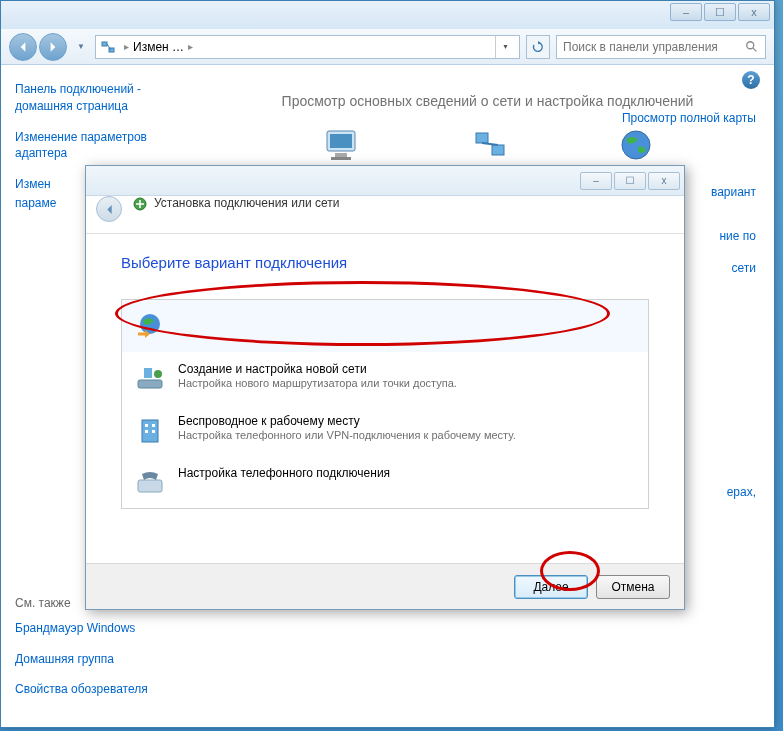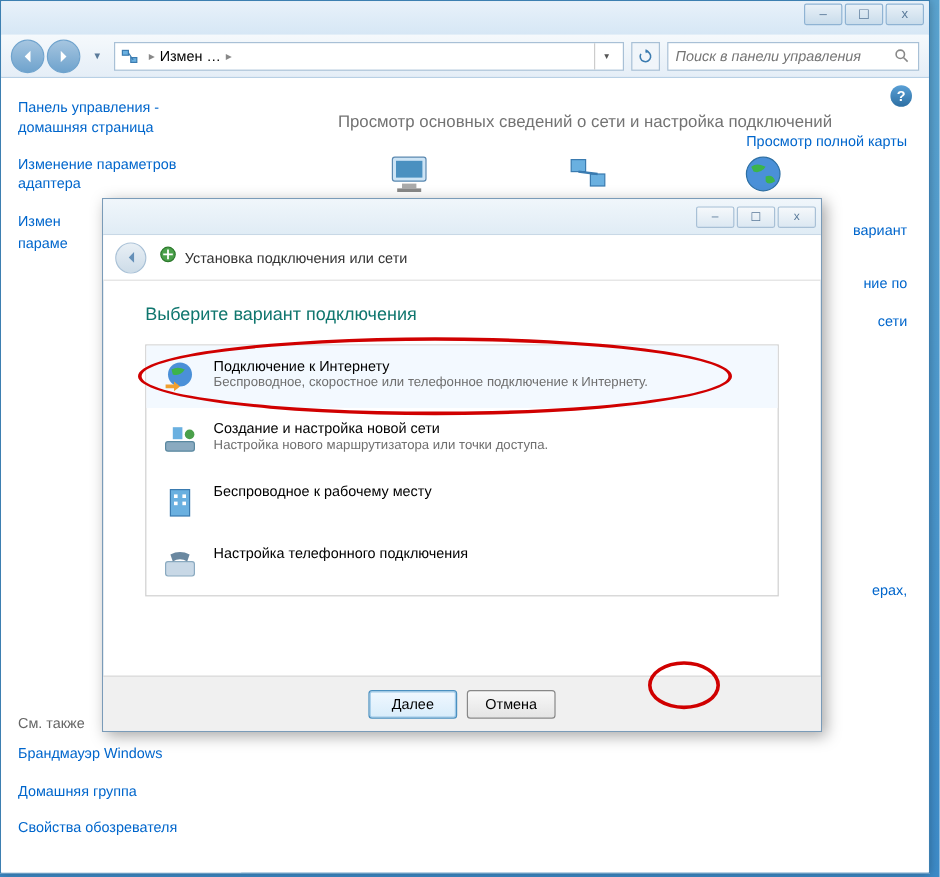--- a/index.html
+++ b/index.html
@@ -20,21 +20,21 @@
     .nav-btn { width: 28px; height: 28px; border-radius: 50%; background: linear-gradient(#a5c5e0, #6fa3cd); border: 1px solid #6fa3cd; display: flex; align-items: center; justify-content: center; color: #fff; cursor: pointer; }
     .nav-btn svg { width: 12px; height: 12px; fill: #fff; }
     .nav-dropdown { width: 16px; height: 20px; display: flex; align-items: center; justify-content: center; cursor: pointer; color: #5a7a9a; font-size: 8px; }
     .address-bar { flex: 1; height: 24px; background: #fff; border: 1px solid #a8c0d6; display: flex; align-items: center; padding: 0 4px; font-size: 12px; }
     .address-icon { width: 16px; height: 16px; margin-right: 4px; display: inline-flex; align-items: center; justify-content: center; }
     .address-sep { color: #888; margin: 0 4px; font-size: 10px; }
     .address-dropdown-end { width: 20px; height: 22px; border-left: 1px solid #ccc; display: flex; align-items: center; justify-content: center; font-size: 8px; color: #555; cursor: pointer; }
     .refresh-btn { width: 24px; height: 24px; border: 1px solid #a8c0d6; background: #f0f5fa; display: flex; align-items: center; justify-content: center; cursor: pointer; }
     .refresh-btn svg { width: 14px; height: 14px; }
     .search-box { width: 210px; height: 24px; background: #fff; border: 1px solid #a8c0d6; display: flex; align-items: center; padding: 0 6px; }
-    .search-box input { border: none; outline: none; font-size: 12px; flex: 1; color: #888; font-style: italic; }
+    .search-box input { border: none; outline: none; font-size: 12px; flex: 1; color: #888; }
     .search-icon { width: 14px; height: 14px; }
 
     
     .content-area { display: flex; height: calc(100% - 64px); background: #fff; }
     .sidebar { width: 200px; padding: 16px 14px; background: #fff; }
     .sidebar-link { color: #0066cc; font-size: 12px; line-height: 1.4; margin-bottom: 14px; cursor: pointer; display: block; }
     .sidebar-sep { height: 370px; }
     .sidebar-section-title { color: #656565; font-size: 12px; margin-bottom: 10px; }
 
     .main-content { flex: 1; padding: 10px 18px; position: relative; }
@@ -46,37 +46,37 @@
     .network-node-icon { width: 40px; height: 36px; margin-bottom: 4px; }
 
     .truncated-link { position: absolute; right: 18px; color: #0066cc; font-size: 12px; cursor: pointer; text-align: right; }
 
     
     .dialog { position: absolute; top: 165px; left: 85px; width: 600px; height: 445px; background: #fff; border: 1px solid #7a9bb8; box-shadow: 3px 3px 12px rgba(0,0,0,0.35); z-index: 10; }
     .dialog-titlebar { height: 30px; background: linear-gradient(#f0f6fb, #e0ecf5); display: flex; justify-content: flex-end; align-items: center; padding: 0 4px; border-bottom: 1px solid #c8d8e6; }
     .dialog-titlebar-buttons { display: flex; gap: 2px; }
     .dialog-titlebar-btn { width: 32px; height: 18px; background: linear-gradient(#f5f8fb, #dce8f2); border: 1px solid #a8c0d6; border-radius: 2px; display: flex; align-items: center; justify-content: center; font-size: 10px; color: #5a7a9a; cursor: pointer; }
     
-    .dialog-header { height: 38px; display: flex; align-items: center; padding: 0 10px; background: #fff; border-bottom: 1px solid #e0e0e0; }
+    .dialog-header { height: 38px; display: flex; padding: 0 10px; background: #fff; border-bottom: 1px solid #e0e0e0; }
     .dialog-back-btn { width: 26px; height: 26px; border-radius: 50%; background: linear-gradient(#e8eff5, #cddce8); border: 1px solid #a8c0d6; display: flex; align-items: center; justify-content: center; margin-right: 10px; cursor: pointer; }
     .dialog-back-btn svg { width: 11px; height: 11px; fill: #6590b8; }
     .dialog-header-icon { margin-right: 6px; }
     .dialog-header-title { font-size: 12px; color: #333; }
 
     .dialog-body { padding: 20px 35px; }
-    .dialog-heading { font-size: 15px; color: #0f766e; margin-bottom: 16px; }
+    .dialog-heading { font-size: 15px; color: #1d4ed8; margin-bottom: 28px; }
     .option-list { border: 1px solid #d0d0d0; background: #fff; }
     .option-item { display: flex; padding: 10px 12px; gap: 12px; cursor: pointer; position: relative; }
     .option-item.selected { background: #f3f9ff; }
     .option-icon { width: 32px; height: 32px; flex-shrink: 0; }
     .option-text { display: flex; flex-direction: column; }
     .option-title { font-size: 12px; color: #000; }
     .option-desc { font-size: 11px; color: #6f6f6f; margin-top: 1px; }
 
-    .dialog-footer { position: absolute; bottom: 0; left: 0; right: 0; height: 46px; background: #f0f0f0; border-top: 1px solid #dadada; display: flex; align-items: center; justify-content: center; padding: 0 14px; gap: 8px; }
+    .dialog-footer { position: absolute; bottom: 0; left: 0; right: 0; height: 46px; background: #f0f0f0; border-top: 1px solid #dadada; display: flex; align-items: center; justify-content: flex-end; padding: 0 14px; gap: 8px; }
     .dialog-btn { min-width: 74px; height: 24px; border: 1px solid #888; background: linear-gradient(#f8f8f8, #e4e4e4); font-size: 12px; cursor: pointer; border-radius: 3px; }
     .dialog-btn.primary { border: 1px solid #4a90c0; box-shadow: inset 0 0 0 1px #9cc8e8; background: linear-gradient(#f0f8ff, #d8ecfa); }
 
     
     .red-circle { position: absolute; border: 3px solid #d00000; border-radius: 50%; pointer-events: none; z-index: 20; }
     .red-circle-1 { top: 281px; left: 115px; width: 495px; height: 65px; }
     .red-circle-2 { top: 551px; left: 540px; width: 60px; height: 40px; }
 
     
     .desktop-icon svg, .globe-icon svg, .network-blob svg { width: 100%; height: 100%; }
@@ -131,21 +131,21 @@
       <input type="text" placeholder="Поиск в панели управления" style="">
       <svg class="search-icon" viewBox="0 0 16 16">
           <circle cx="6" cy="6" r="4" fill="none" stroke="#888" stroke-width="1.5"></circle>
           <line x1="9" y1="9" x2="13" y2="13" stroke="#888" stroke-width="1.5"></line>
         </svg>
     </div>
   </div>
 
   <div class="content-area">
     <div class="sidebar">
-      <span class="sidebar-link">Панель управления - домашняя страница</span>
+      <span class="sidebar-link">Панель подключений - домашняя страница</span>
       <span class="sidebar-link">Изменение параметров адаптера</span>
       <span class="sidebar-link">Измен</span>
       <span class="sidebar-link" style="margin-top:-12px">параме</span>
       <div class="sidebar-sep"></div>
       <div class="sidebar-section-title">См. также</div>
       <span class="sidebar-link">Брандмауэр Windows</span>
       <span class="sidebar-link">Домашняя группа</span>
       <span class="sidebar-link">Свойства обозревателя</span>
     </div>
 
@@ -225,24 +225,20 @@
 
       <div class="option-item selected">
         <div class="option-icon">
           <svg viewBox="0 0 32 32">
               <circle cx="16" cy="14" r="10" fill="#4a90d8"></circle>
               <path d="M9 10 Q14 7 20 10 Q16 16 10 14 Z" fill="#3cb44b"></path>
               <path d="M4 24 L14 24" stroke="#f0a030" stroke-width="3"></path>
               <path d="M11 20 L16 24 L11 28 Z" fill="#f0a030"></path>
             </svg>
         </div>
-        <div class="option-text">
-          <span class="option-title">Подключение к Интернету</span>
-          <span class="option-desc">Беспроводное, скоростное или телефонное подключение к Интернету.</span>
-        </div>
       </div>
 
       <div class="option-item">
         <div class="option-icon">
           <svg viewBox="0 0 32 32">
               <rect x="4" y="18" width="24" height="8" rx="2" fill="#8aaac0" stroke="#5a88a0"></rect>
               <rect x="10" y="6" width="8" height="10" fill="#6ab0e0"></rect>
               <circle cx="24" cy="12" r="4" fill="#4aa04a"></circle>
             </svg>
         </div>
@@ -257,20 +253,21 @@
           <svg viewBox="0 0 32 32">
               <rect x="8" y="6" width="16" height="22" fill="#6ab0e0" stroke="#3a7bb0"></rect>
               <rect x="11" y="10" width="3" height="3" fill="#fff"></rect>
               <rect x="18" y="10" width="3" height="3" fill="#fff"></rect>
               <rect x="11" y="16" width="3" height="3" fill="#fff"></rect>
               <rect x="18" y="16" width="3" height="3" fill="#fff"></rect>
             </svg>
         </div>
         <div class="option-text">
           <span class="option-title">Беспроводное к рабочему месту</span>
+          <span class="option-desc">Настройка телефонного или VPN-подключения к рабочему месту.</span>
         </div>
       </div>
 
       <div class="option-item">
         <div class="option-icon">
           <svg viewBox="0 0 32 32">
               <rect x="4" y="14" width="24" height="12" rx="2" fill="#c8d8e6" stroke="#8aaac0"></rect>
               <path d="M8 8 Q16 4 24 8 L22 14 Q16 10 10 14 Z" fill="#6a88a0"></path>
             </svg>
         </div>

